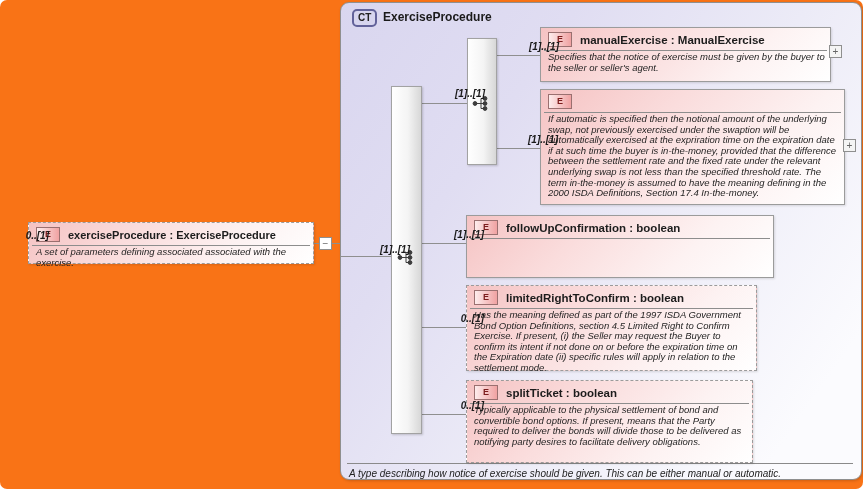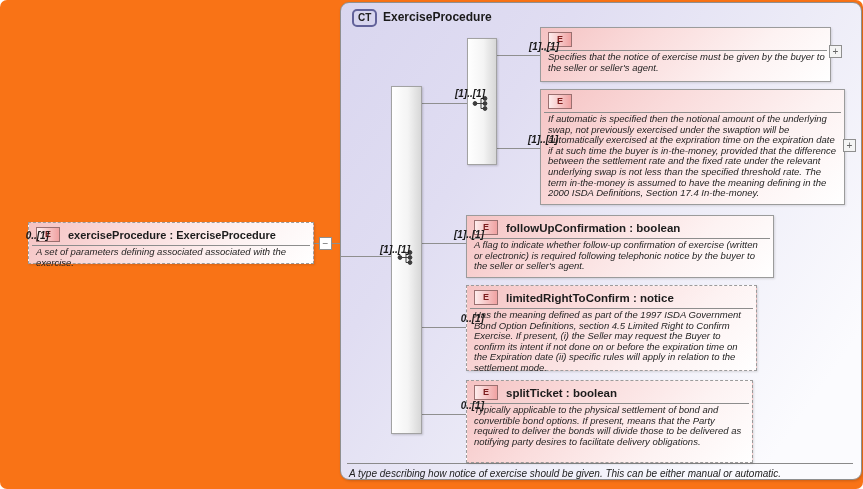--- a/index.html
+++ b/index.html
@@ -125,46 +125,46 @@
       <span class="badge-e">E</span>
       <span class="ttl">exerciseProcedure : ExerciseProcedure</span>
     </div>
     <div class="sep"></div>
     <div class="desc">A set of parameters defining associated associated with the exercise.</div>
   </div>
 
   <div class="ecard" id="card-manual">
     <div class="hdr">
       <span class="badge-e">E</span>
+      <span class="ttl">manualExercise : ManualExercise</span>
     </div>
     <div class="sep"></div>
     <div class="desc">Specifies that the notice of exercise must be given by the buyer to the seller or seller's agent.</div>
   </div>
 
   <div class="ecard" id="card-automatic">
     <div class="hdr">
       <span class="badge-e">E</span>
     </div>
     <div class="sep"></div>
     <div class="desc">If automatic is specified then the notional amount of the underlying swap, not previously exercised under the swaption will be automatically exercised at the expriration time on the expiration date if at such time the buyer is in-the-money, provided that the difference between the settlement rate and the fixed rate under the relevant underlying swap is not less than the specified threshold rate. The term in-the-money is assumed to have the meaning defining in the 2000 ISDA Definitions, Section 17.4 In-the-money.</div>
   </div>
 
   <div class="ecard" id="card-followup">
     <div class="hdr">
       <span class="badge-e">E</span>
       <span class="ttl">followUpConfirmation : boolean</span>
     </div>
     <div class="sep"></div>
-    <div class="desc">A flag to indicate whether follow-up confirmation of exercise (written or electronic) is required following telephonic notice by the buyer to the seller or seller's agent.</div>
   </div>
 
   <div class="ecard dashed" id="card-limited">
     <div class="hdr">
       <span class="badge-e">E</span>
-      <span class="ttl">limitedRightToConfirm : notice</span>
+      <span class="ttl">limitedRightToConfirm : boolean</span>
     </div>
     <div class="sep"></div>
     <div class="desc">Has the meaning defined as part of the 1997 ISDA Government Bond Option Definitions, section 4.5 Limited Right to Confirm Exercise. If present, (i) the Seller may request the Buyer to confirm its intent if not done on or before the expiration time on the Expiration date (ii) specific rules will apply in relation to the settlement mode.</div>
   </div>
 
   <div class="ecard dashed" id="card-split">
     <div class="hdr">
       <span class="badge-e">E</span>
       <span class="ttl">splitTicket : boolean</span>
     </div>

